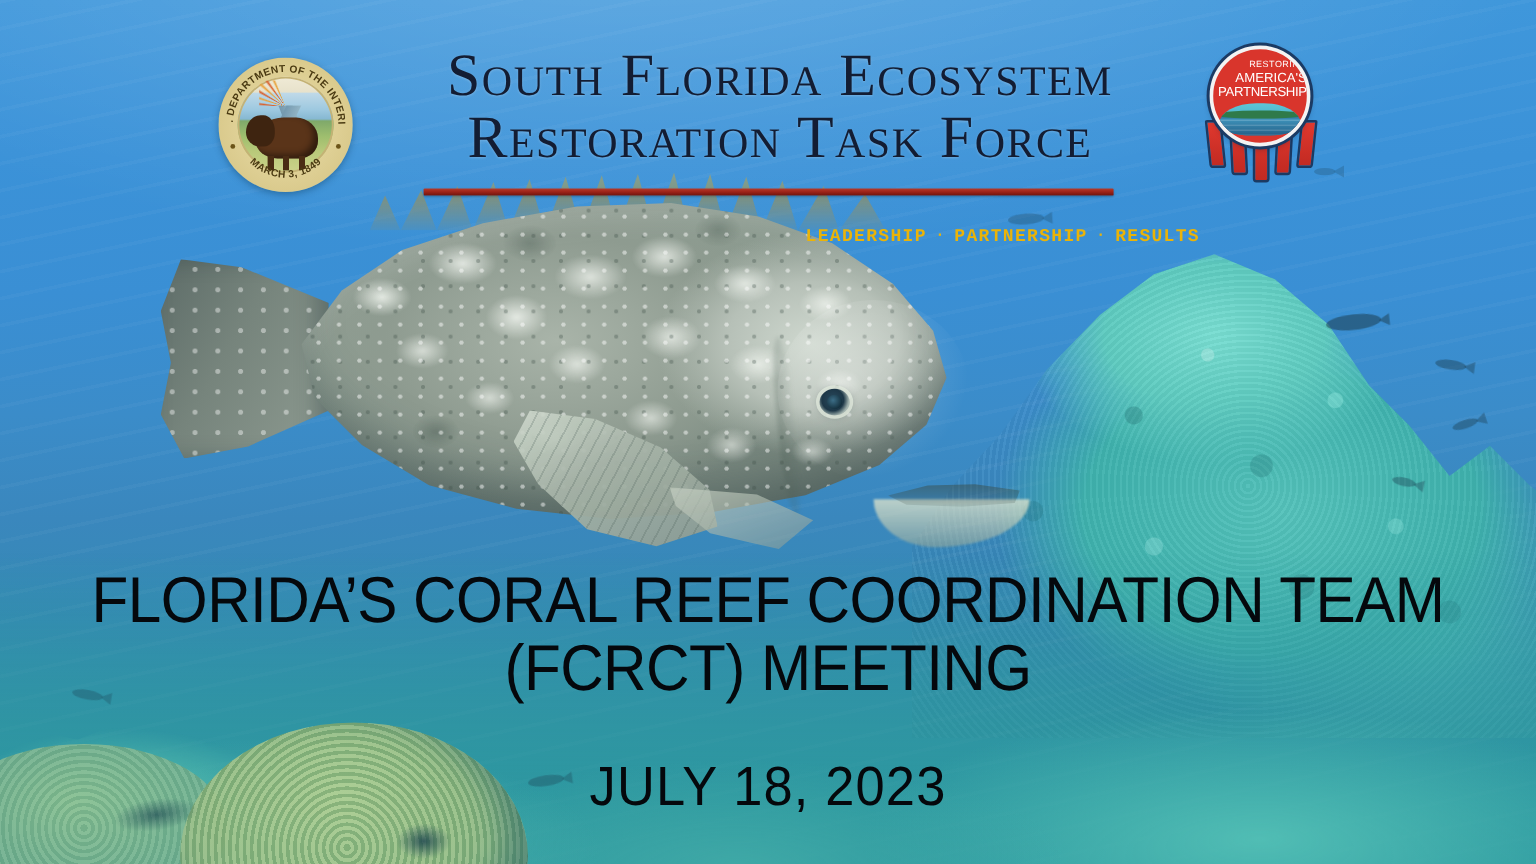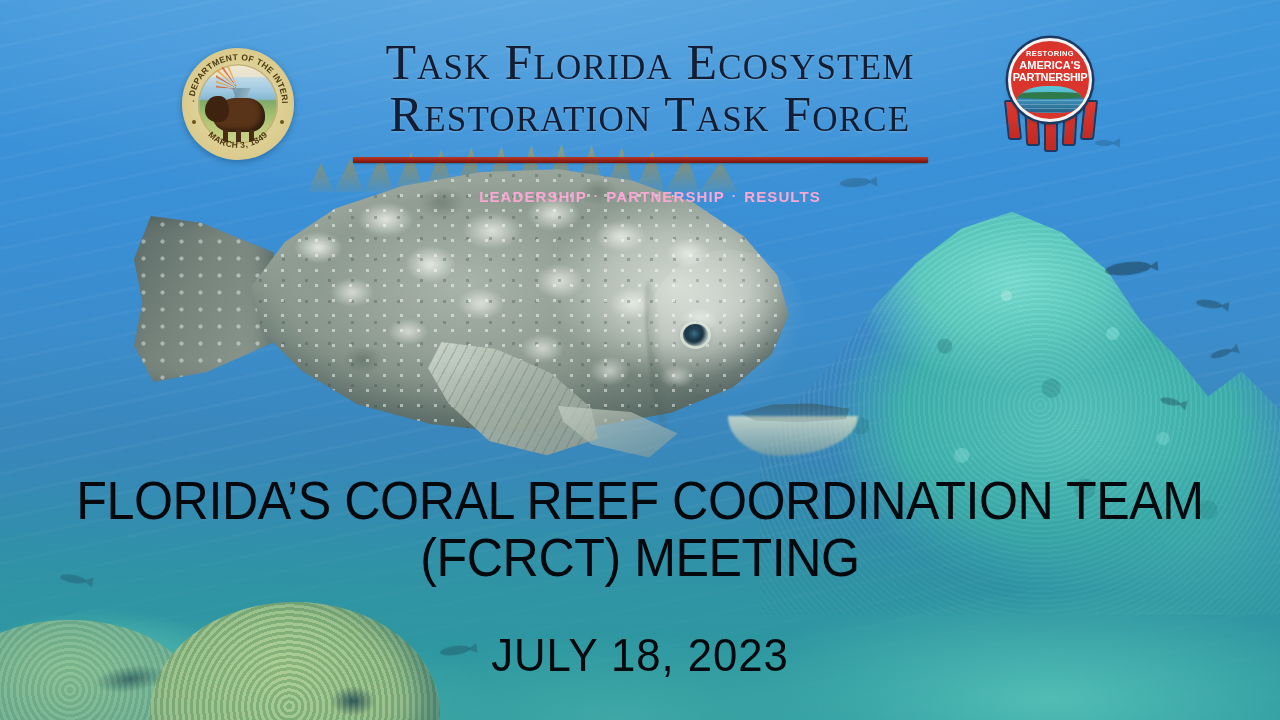--- a/index.html
+++ b/index.html
@@ -374,22 +374,22 @@
   .eg-logo { position:absolute; left:996px; top:38px; width:108px; height:118px; }
   .eg-circle {
     position:absolute; left:12px; top:0; width:84px; height:84px; border-radius:50%;
     background:#d9352c;
     border:3px solid #f3f3f3;
     box-shadow:0 0 0 2.5px #1b3a63, 0 2px 5px rgba(0,30,60,.4);
     overflow:hidden;
   }
   .eg-txt {
     position:absolute; left:0; right:0; top:9px;
-    text-align:center; color:#fff;
-    font-family:"Liberation Sans", sans-serif; font-weight:bold; line-height:1;
+    text-align:right; color:#fff;
+    font-family:"Liberation Sans", sans-serif; font-weight:normal; line-height:1;
   }
   .eg-txt .l1 { font-size:7.5px; letter-spacing:.4px; display:block; }
   .eg-txt .l2 { font-size:11px; letter-spacing:0; display:block; margin-top:2px; }
   .eg-txt .l3 { font-size:11px; letter-spacing:-.3px; display:block; margin-top:1px; }
   .eg-scene {
     position:absolute; left:5px; right:5px; bottom:6px; height:27px;
     border-radius:50% 50% 46% 46% / 70% 70% 40% 40%;
     background:
       linear-gradient(180deg, #5ec6d8 0%, #4fb8cf 34%, #2f7fa8 36%, #2a6f98 100%);
     overflow:hidden;
@@ -434,26 +434,26 @@
 
   .rule {
     position:absolute; left:353px; top:157px; width:575px; height:6px;
     background:linear-gradient(180deg,#b53b2c 0%, #9e2318 48%, #6f140d 100%);
     border-radius:1px;
     box-shadow:0 1px 2px rgba(0,0,0,.25);
   }
 
   .tagline {
     position:absolute; left:300px; top:188px; width:700px;
-    text-align:center;
-    font-family:Liberation Sans, sans-serif;
+    text-align:right;
+    font-family:Liberation Mono, monospace;
     font-size:15px;
     font-weight:bold;
     letter-spacing:1.1px;
-    color:#f9a8d4;
+    color:#eab308;
   }
   .tagline .dot { margin:0 7px; font-size:13px; vertical-align:2px; }
 
   
   .main-title {
     position:absolute; left:0; top:472px; width:1280px;
     text-align:center;
     font-family:"Liberation Sans", sans-serif;
     font-size:54px;
     font-weight:normal;
@@ -563,21 +563,21 @@
         <div class="eg-txt">
           <span class="l1">RESTORING</span>
           <span class="l2">AMERICA'S</span>
           <span class="l3">PARTNERSHIP</span>
         </div>
         <div class="eg-scene"></div>
       </div>
     </div>
 
     <div class="org-title">
-      <span class="line1">Task Florida Ecosystem</span>
+      <span class="line1">South Florida Ecosystem</span>
       <span class="line2">Restoration Task Force</span>
     </div>
 
     <div class="rule"></div>
 
     <div class="tagline">
       <span>LEADERSHIP</span><span class="dot">·</span><span>PARTNERSHIP</span><span class="dot">·</span><span>RESULTS</span>
     </div>
   </div>
 

